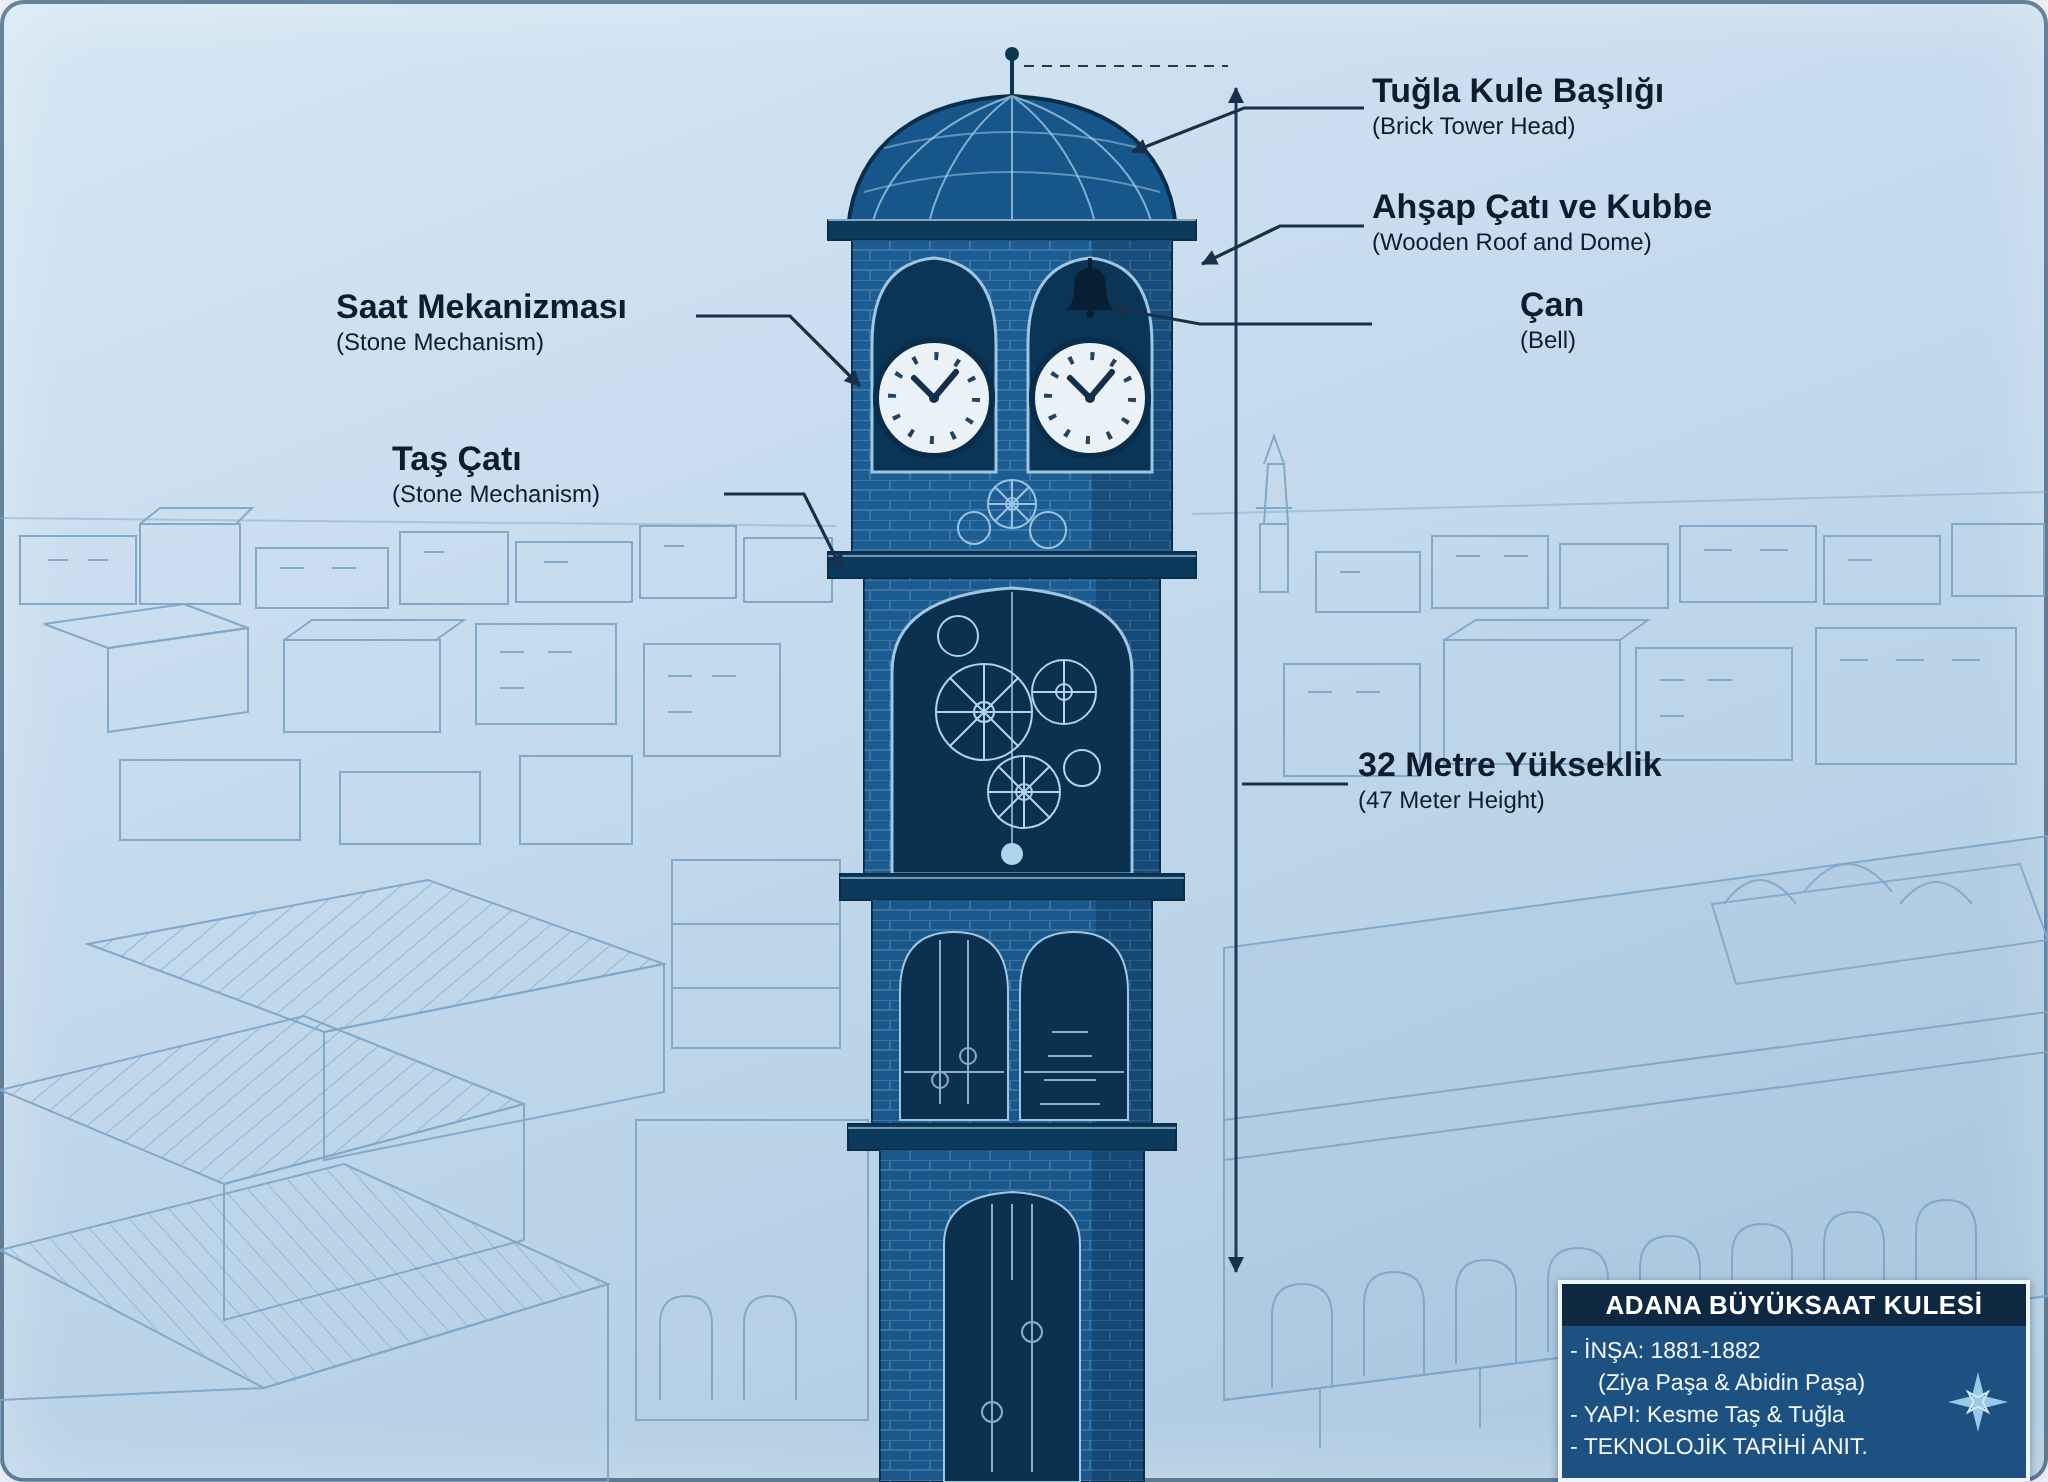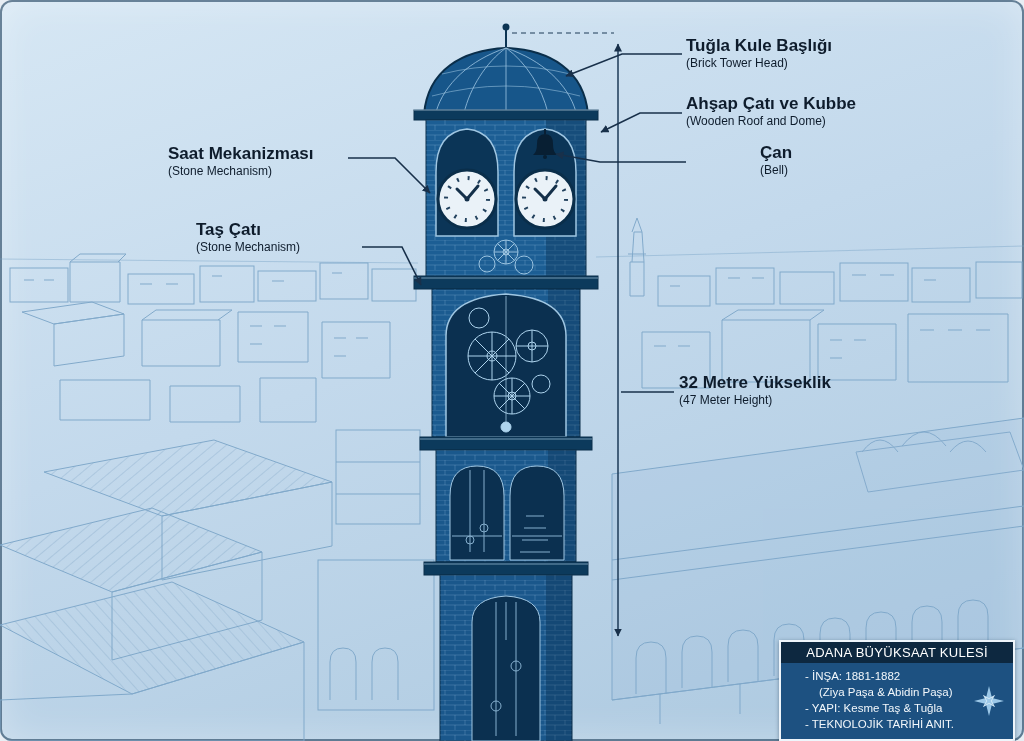--- a/index.html
+++ b/index.html
@@ -13,26 +13,26 @@
   svg.scene{position:absolute;left:0;top:0;}
   .lbl{position:absolute;color:#0e1c2c;line-height:1.2;}
   .lbl .tr{font-weight:700;font-size:17px;display:block;}
   .lbl .en{font-weight:400;font-size:12px;display:block;}
   .lbl.center{text-align:left;}
   .infobox{
     position:absolute;left:779px;top:640px;width:232px;
     border:2px solid #eef5fb;box-shadow:0 1px 4px rgba(10,30,50,.4);
   }
   .infobox .hdr{
-    background:#0d2840;color:#ffffff;font-weight:400;font-size:13px;
+    background:#0d2840;color:#ffffff;font-weight:700;font-size:13px;
     text-align:center;padding:3px 4px;letter-spacing:.3px;
   }
   .infobox .body{
     position:relative;background:#1d5181;color:#f2f7fb;
-    padding:5px 44px 7px 24px;font-size:11.5px;line-height:1.4;
+    padding:5px 44px 7px 4px;font-size:11.5px;line-height:1.4;
   }
   .infobox .body .line{white-space:nowrap;}
   .infobox .body .indent{padding-left:14px;}
   .star{position:absolute;right:6px;top:50%;transform:translateY(-50%);}
 </style>
 </head>
 <body>
 
 <div class="stage">
 

